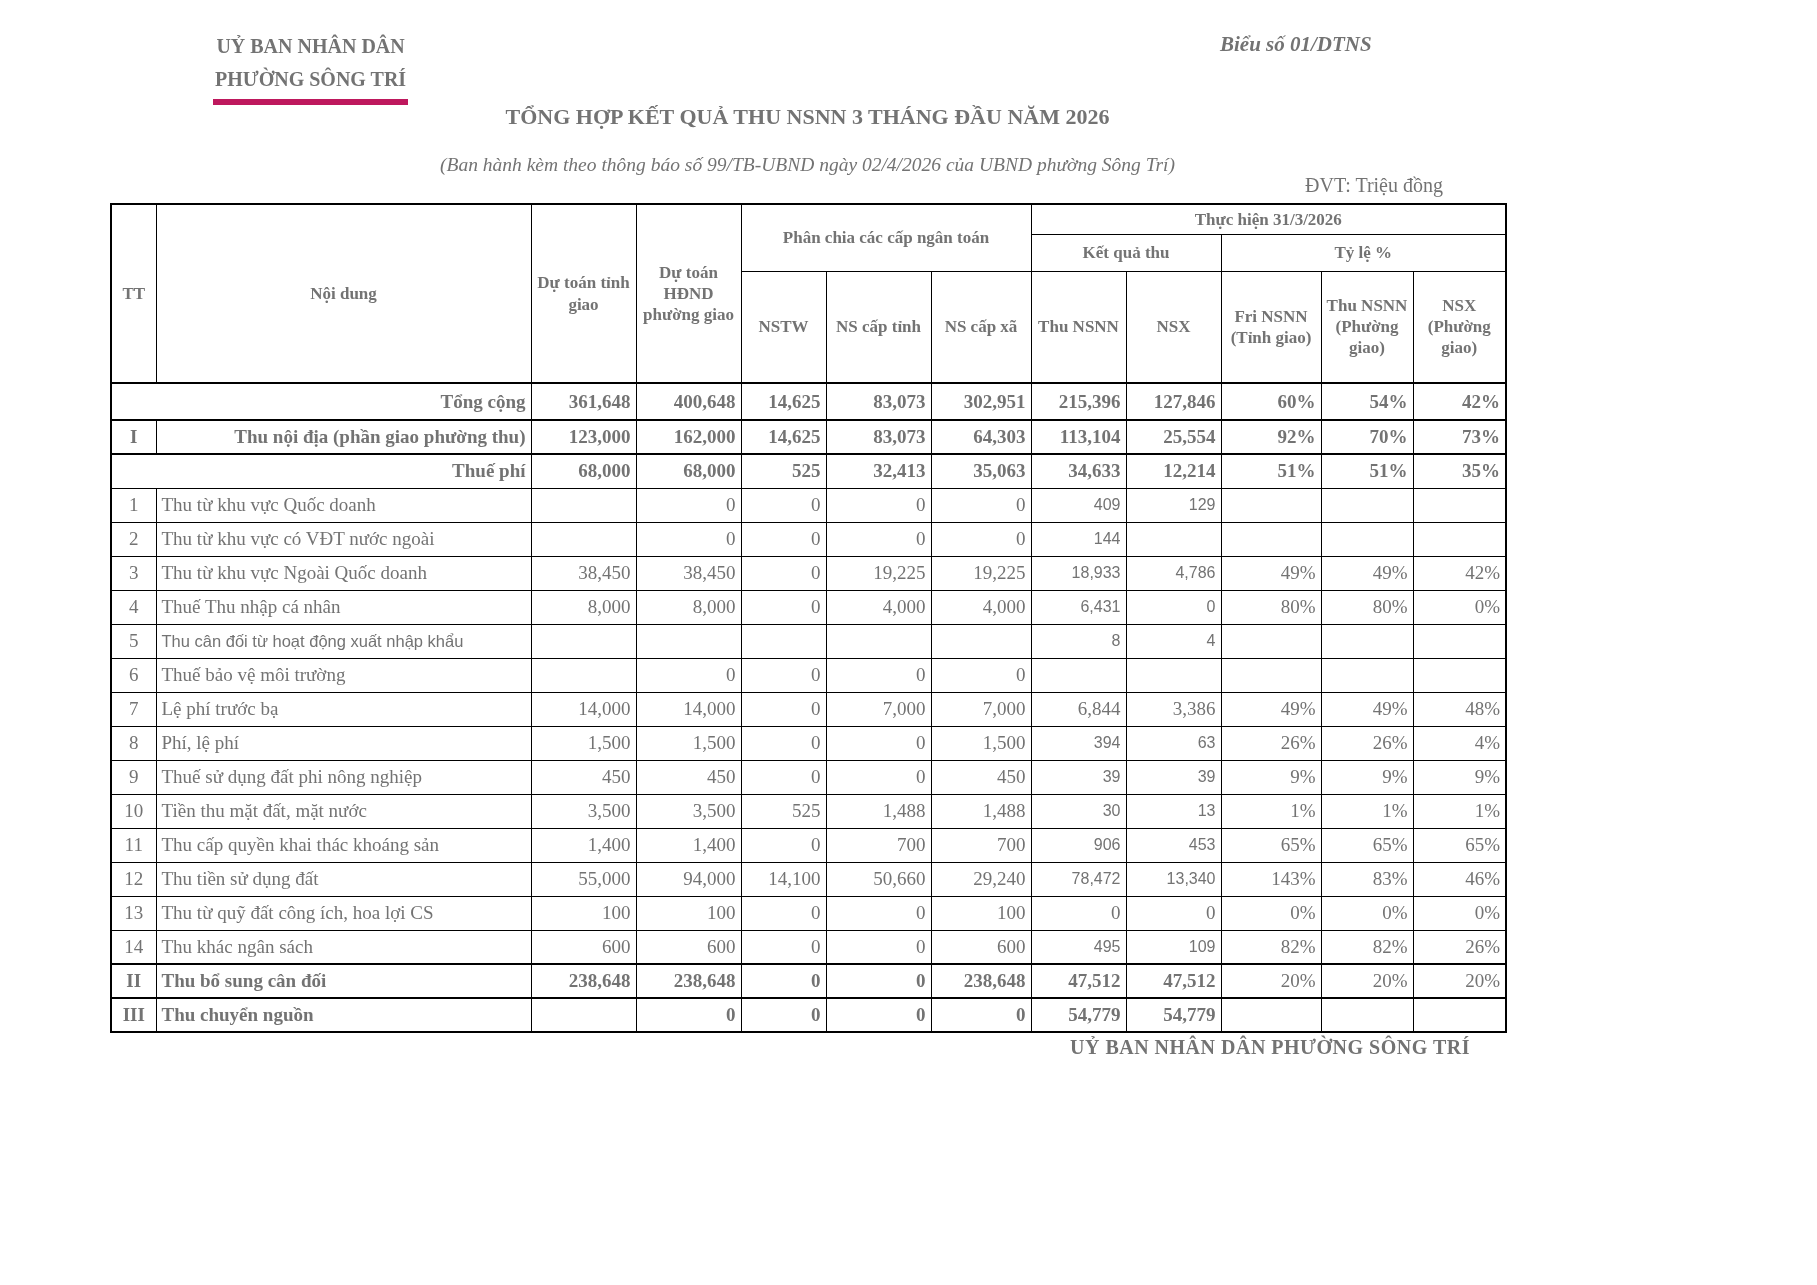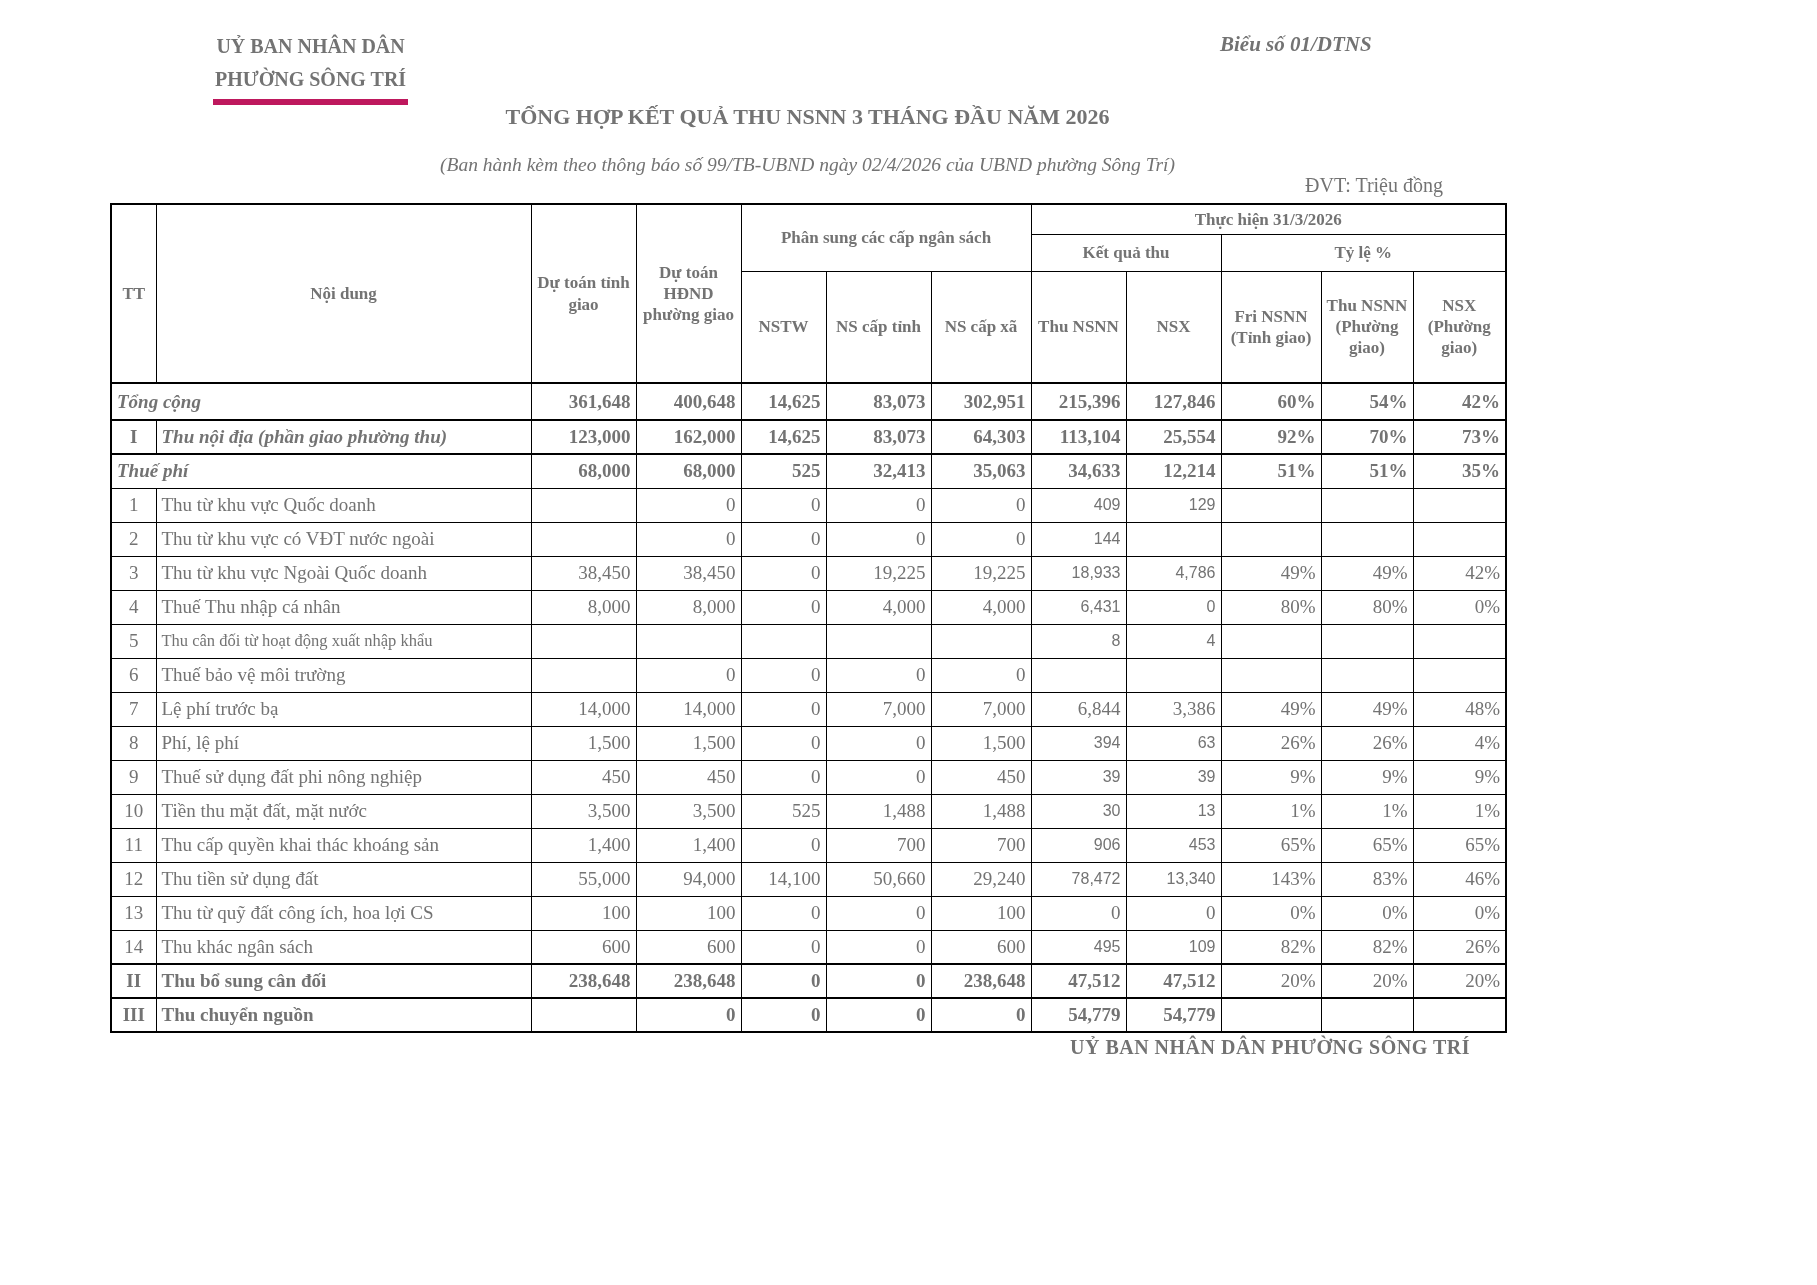--- a/index.html
+++ b/index.html
@@ -26,26 +26,26 @@
   }
   table.main th {
     font-weight:bold; font-size:17px; text-align:center; vertical-align:middle; line-height:1.25; padding:2px 3px;
   }
   th.h-big { font-size:18px; }
   tr.hdr1 { height:30px; } tr.hdr2 { height:37px; } tr.hdr3 { height:112px; }
   tbody td { font-size:19px; height:34px; vertical-align:middle; }
   tr.row-total td { height:37px; }
   td.tt { text-align:center; }
   td.label { text-align:left; padding-left:7px; }
-  td.label.center { text-align:left;font-style:italic; }
+  td.label.center { text-align:right; }
   td.num { text-align:right; padding-right:6px; white-space:nowrap; }
   .bold { font-weight:bold; }
   .normal-weight { font-weight:normal; }
   td.sans { font-family:"Liberation Sans","DejaVu Sans",sans-serif; font-size:16px; }
-  td.label-sans { font-family:Liberation Serif, serif; font-size:16.5px;margin-top:24px; }
+  td.label-sans { font-family:Liberation Sans, sans-serif; font-size:16.5px;margin-top:24px; }
   tr.sep-heavy td { border-top:2.5px solid #000; }
   .footer-sign { position:absolute; left:1070px; top:1036px; font-weight:bold; font-size:20px; letter-spacing:0.5px; }
 </style>
 </head>
 <body>
 
 <div class="doc">
 
   <div class="org-block">
     <div>UỶ BAN NHÂN DÂN</div>
@@ -75,21 +75,21 @@
         <col style="width:100px">
         <col style="width:92px">
         <col style="width:93px">
     </colgroup>
     <thead>
       <tr class="hdr1">
         <th rowspan="3" class="h-big">TT</th>
         <th rowspan="3" class="h-big">Nội dung</th>
         <th rowspan="3">Dự toán tỉnh giao</th>
         <th rowspan="3">Dự toán HĐND phường giao</th>
-        <th colspan="3" rowspan="2" class="h-big">Phân sung các cấp ngân sách</th>
+        <th colspan="3" rowspan="2" class="h-big">Phân chia các cấp ngân toán</th>
         <th colspan="5" class="h-big">Thực hiện 31/3/2026</th>
       </tr>
       <tr class="hdr2">
         <th colspan="2" class="h-big">Kết quả thu</th>
         <th colspan="3" class="h-big">Tỷ lệ %</th>
       </tr>
       <tr class="hdr3">
         <th>NSTW</th>
         <th>NS cấp tỉnh</th>
         <th>NS cấp xã</th>

